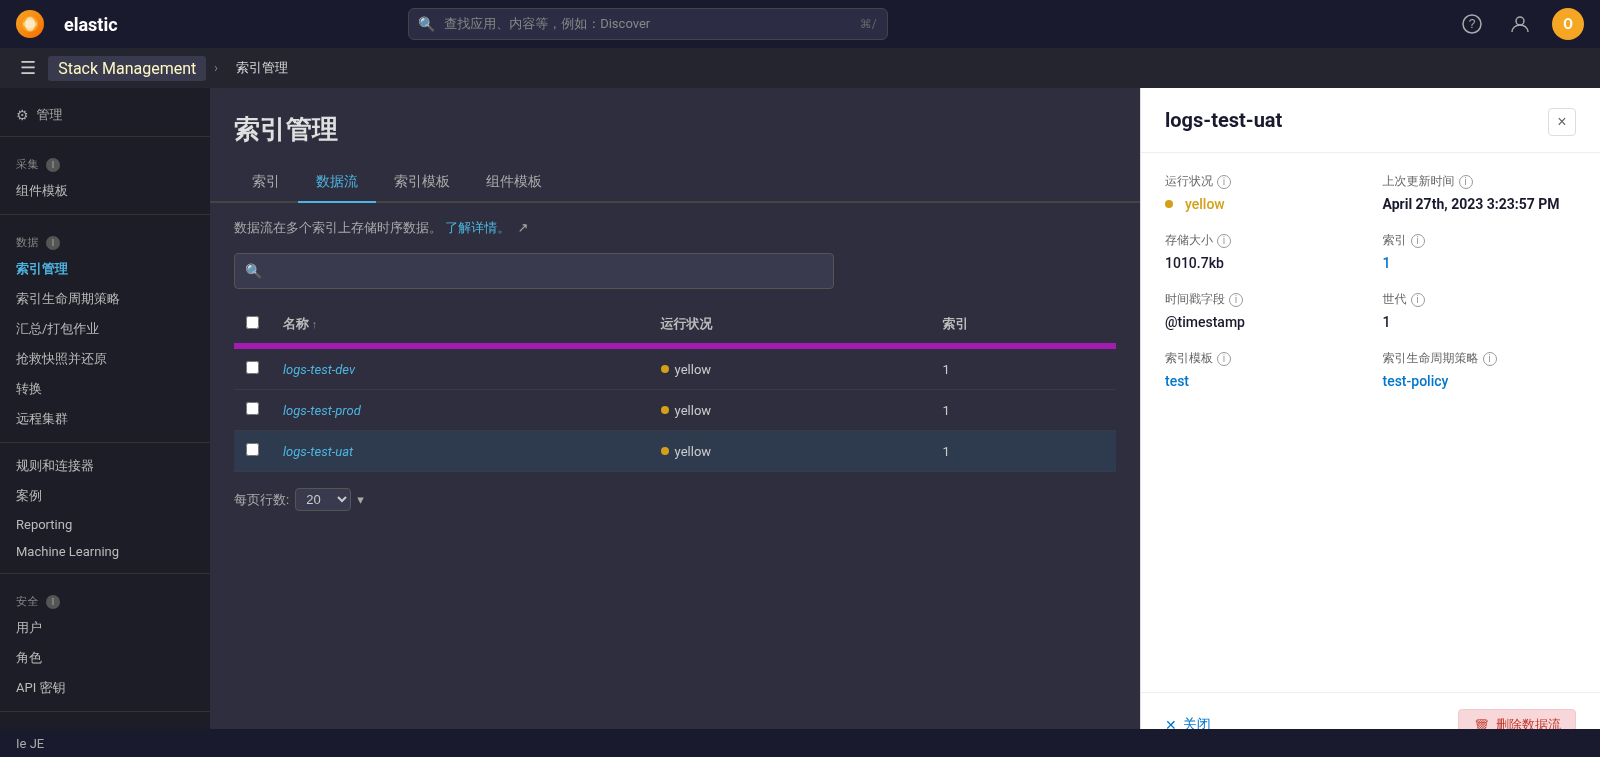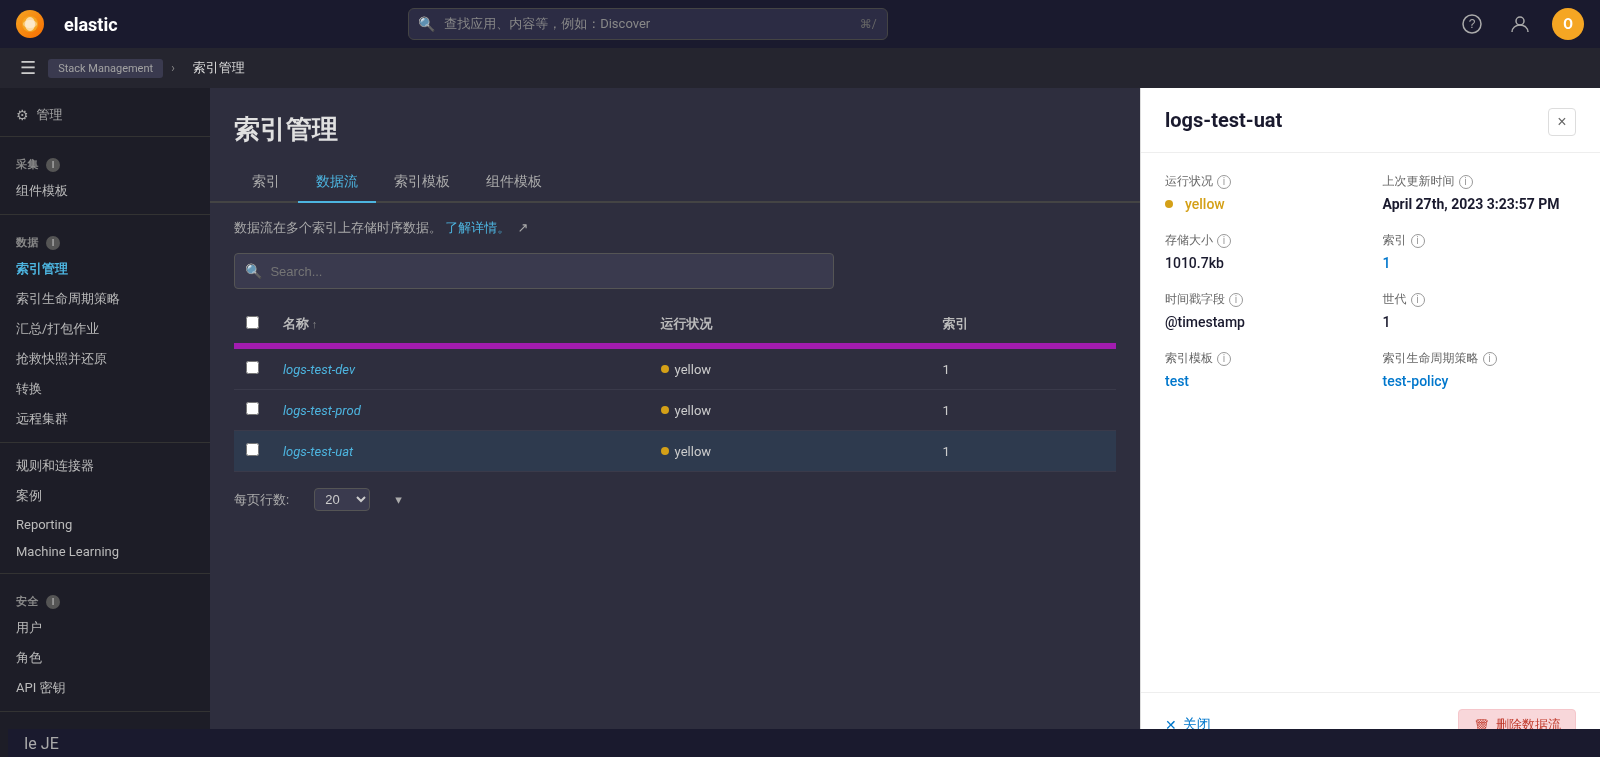--- a/index.html
+++ b/index.html
@@ -117,21 +117,20 @@
       color: #bbb;
       cursor: pointer;
     }
     .sidebar-item.active { color: #4db5e0; font-weight: 600; }
     .sidebar-section-label {
       padding: 12px 16px 4px;
       font-size: 11px;
       color: #888;
       text-transform: uppercase;
       letter-spacing: 0.5px;
-      font-weight: bold;
     }
     .sidebar-divider { border-top: 1px solid #333; margin: 8px 0; }
     .badge-icon {
       display: inline-block;
       width: 14px; height: 14px;
       background: #555;
       border-radius: 50%;
       font-size: 9px;
       text-align: center;
       line-height: 14px;
@@ -220,21 +219,21 @@
     .status-yellow { background: #d4a017; }
     .status-cell { display: flex; align-items: center; }
     .checkbox-cell { width: 32px; }
     .checkbox-cell input[type=checkbox] { cursor: pointer; }
     .col-sort { cursor: pointer; }
     .col-sort::after { content: ' ↑'; font-size: 11px; color: #888; }
 
     .pagination-row {
       display: flex;
       align-items: center;
-      gap: 25px;
+      gap: 6px;
       padding: 16px 0 0;
       color: #aaa;
       font-size: 13px;
     }
     .per-page-select {
       background: #3a3a4e;
       border: 1px solid #555;
       border-radius: 4px;
       color: #ccc;
       padding: 2px 6px;
@@ -335,28 +334,28 @@
       cursor: pointer;
       display: flex;
       align-items: center;
       gap: 6px;
     }
 
     
     .bottom-bar {
       position: fixed;
       bottom: 0;
-      left: 8px;
+      left: 0;
       right: 0;
       height: 28px;
       background: #1a1a2e;
       display: flex;
       align-items: center;
       padding: 0 16px;
-      font-size: 16px;
+      font-size: 13px;
       color: #aaa;
       z-index: 100;
     }
   </style>
 </head>
 <body>
 
 <nav class="top-nav">
   <div class="elastic-logo">
     <div class="logo-icon">
@@ -387,21 +386,21 @@
           <circle cx="10" cy="7" r="4" stroke="#aaa" stroke-width="1.5"></circle>
           <path d="M2 18c0-4 3.6-7 8-7s8 3 8 7" stroke="#aaa" stroke-width="1.5"></path>
         </svg>
     </button>
     <div class="user-avatar">O</div>
   </div>
 </nav>
 
 <div class="breadcrumb-bar">
   <button class="menu-btn">☰</button>
-  <div class="breadcrumb-item" style="background:#3a3a4f; color:#a3a3a3; cursor:pointer; font-size:11px; padding:3px 10px; border-radius:3px;">
+  <div class="breadcrumb-item" style="background:#3a3a4f; color:#fef9c3; cursor:pointer; font-size:16px; padding:3px 10px; border-radius:3px;">
     <span>Stack Management</span>
   </div>
   <span class="breadcrumb-sep">›</span>
   <div class="breadcrumb-item active" style="background: none; color:#ddd;">
     <span>索引管理</span>
   </div>
 </div>
 
 <div class="main-layout">
 
@@ -459,21 +458,20 @@
     <div class="table-container">
       <div class="info-bar">
         <span>数据流在多个索引上存储时序数据。</span>
         <a href="#">了解详情。</a>
         <span style="margin-left:4px;">↗</span>
       </div>
 
       <div class="search-row">
         <div class="search-input-wrap">
           <span style="color:#888;">🔍</span>
-          <input type="text" placeholder="Search..." style="">
         </div>
       </div>
 
       <table class="data-table">
         <thead>
           <tr>
             <th class="checkbox-cell">
               <input type="checkbox" style="">
             </th>
             <th>

